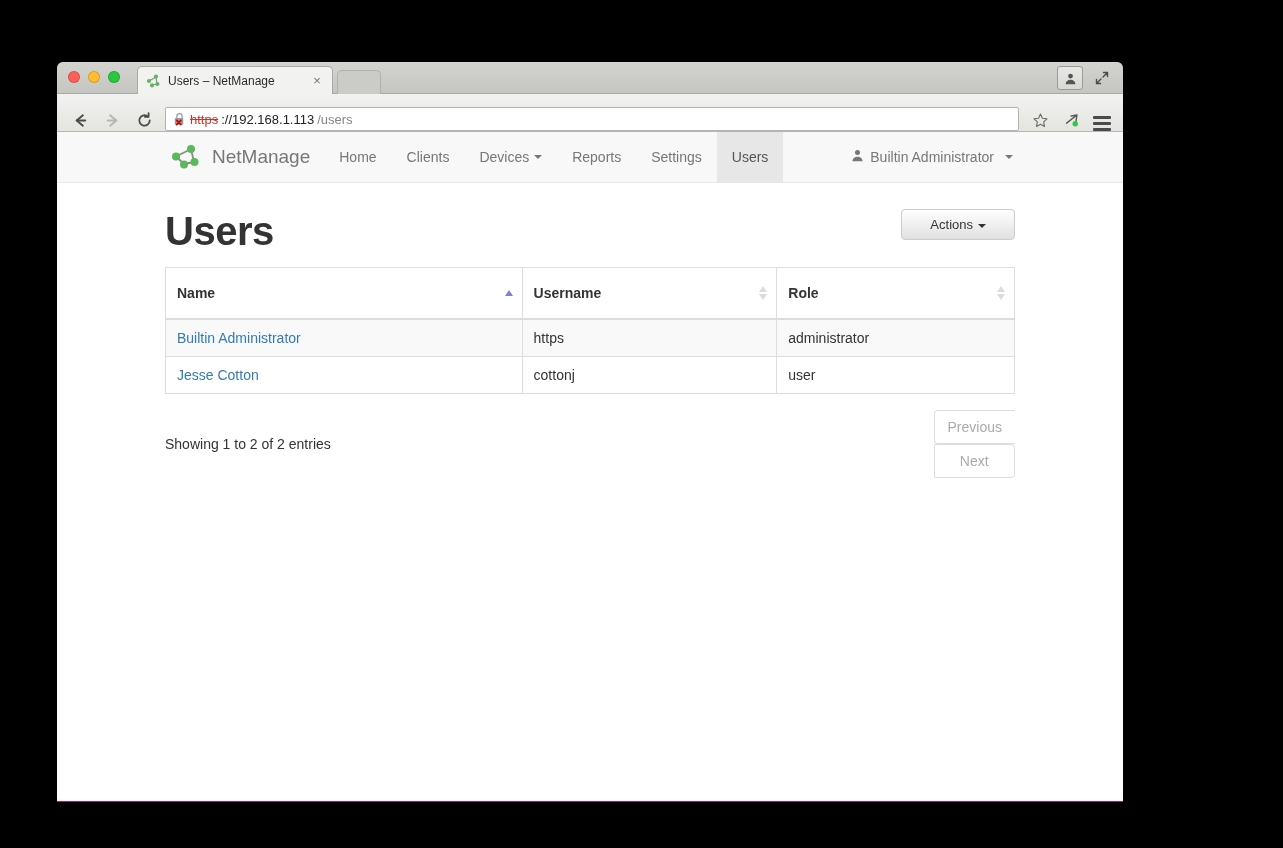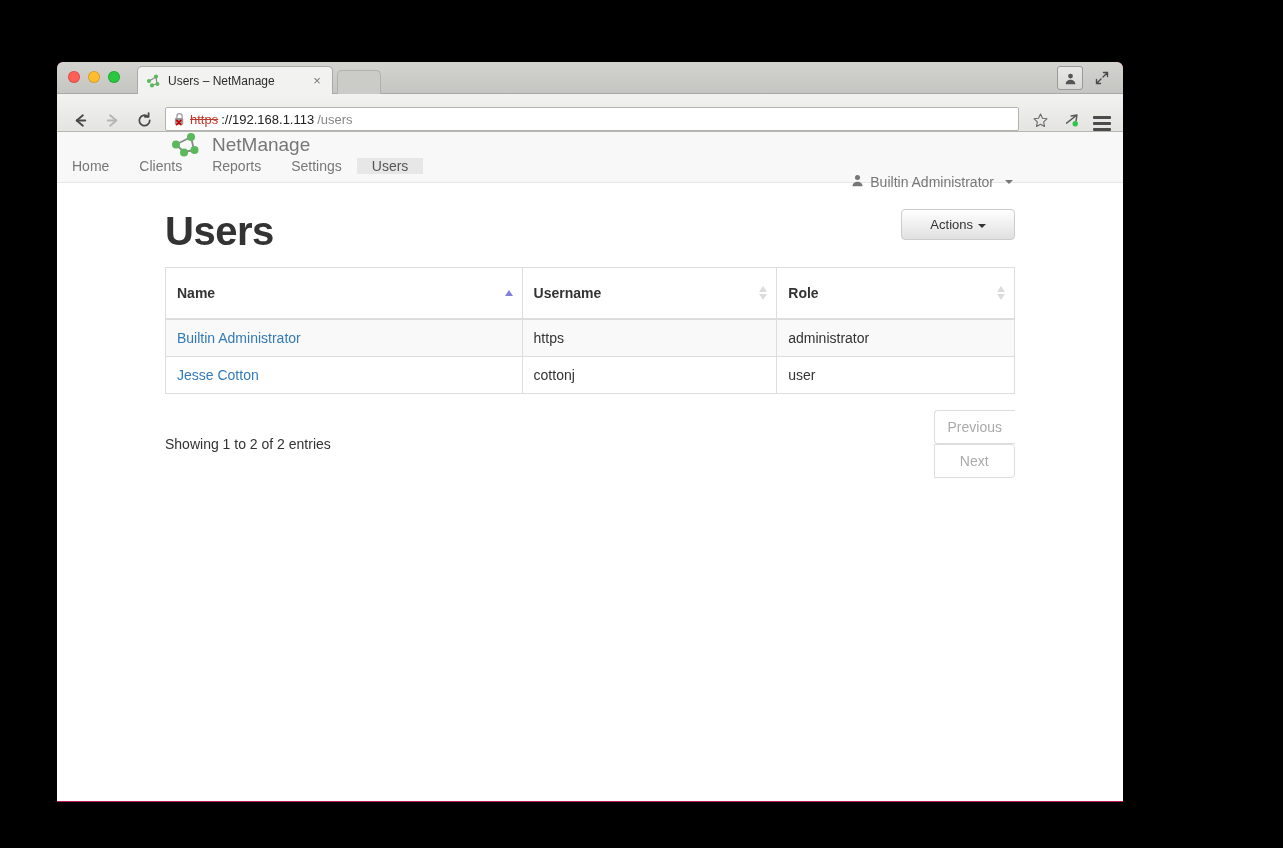--- a/index.html
+++ b/index.html
@@ -119,21 +119,20 @@
 
   
   .viewport { height: 669px; background: #fff; overflow: hidden; position: relative; }
 
   .navbar {
     height: 51px;
     background: #f8f8f8;
     border-bottom: 1px solid #e7e7e7;
     display: flex; align-items: stretch;
     position: relative;
-    flex-direction: column;
   }
   .brand {
     display: flex; align-items: center;
     padding: 0 14px 0 114px;
     gap: 9px;
     font-size: 19px; color: #777;
   }
   .brand-logo { width: 32px; height: 26px; }
   .brand-name { color: #777; font-size: 19px; }
 
@@ -376,20 +375,24 @@
         </span>
         <span class="brand-name">NetManage</span>
       </div>
 
       <div class="nav-links">
         <a class="nav-link">
           <span>Home</span>
         </a>
         <a class="nav-link">
           <span>Clients</span>
+        </a>
+        <a class="nav-link">
+          <span>Devices</span>
+          <span class="caret"></span>
         </a>
         <a class="nav-link">
           <span>Reports</span>
         </a>
         <a class="nav-link">
           <span>Settings</span>
         </a>
         <a class="nav-link active">
           <span>Users</span>
         </a>

